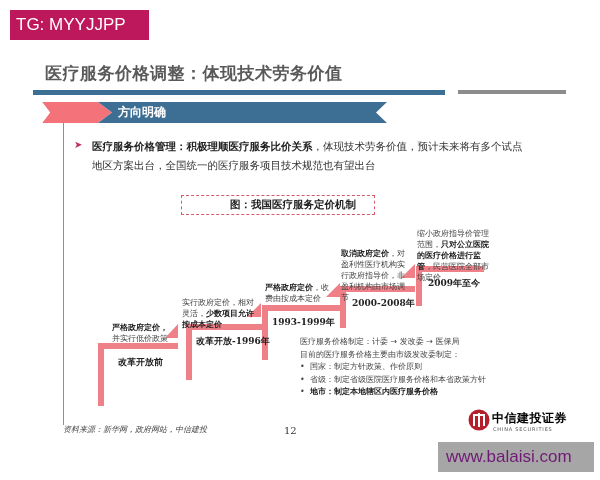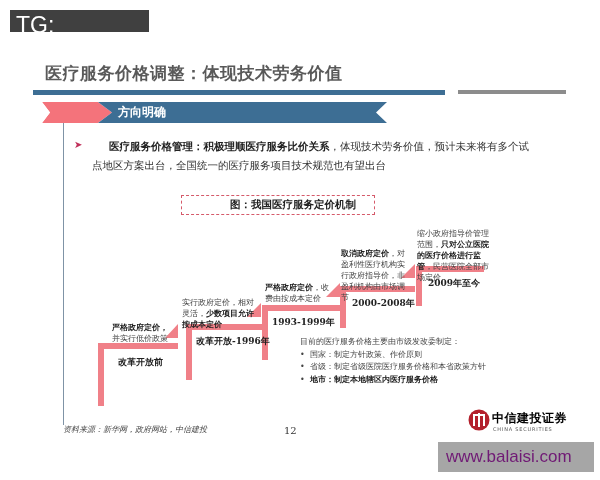--- a/index.html
+++ b/index.html
@@ -1,31 +1,31 @@
 <!DOCTYPE html>
 <html><head>
 <meta charset="utf-8">
 <style>
   html, body { margin:0; padding:0; }
   body { width:600px; height:480px; background:#ffffff; position:relative; overflow:hidden;
          font-family:"DejaVu Sans", sans-serif; color:#333; }
   .abs { position:absolute; }
-  .wm-top { left:10px; top:10px; width:139px; height:22px; background:#404040; color:#fff;
-            font-family:"Liberation Sans", sans-serif; font-size:23px; line-height:30px; padding-left:6px; box-sizing:border-box; }
+  .wm-top { left:10px; top:10px; width:139px; height:30px; background:#be185d; color:#fff;
+            font-family:"Liberation Sans", sans-serif; font-size:17px; line-height:30px; padding-left:6px; box-sizing:border-box; }
   .wm-bot { left:438px; top:442px; width:156px; height:30px; background:#a6a6a6; color:#701a75;
             font-family:"Liberation Sans", sans-serif; font-size:17px; line-height:30px; padding-left:8px; box-sizing:border-box; }
   .title { left:45px; top:62px; font-size:17px; font-weight:bold; color:#595959; letter-spacing:0.5px; }
   .rule-blue { left:33px; top:90px; width:412px; height:5px; background:#3d6e94; }
   .rule-gray { left:458px; top:90px; width:108px; height:4px; background:#8c8c8c; }
   .sec-banner { left:42px; top:102px; width:345px; height:21px; }
   .sec-label { left:118px; top:104px; font-size:12px; font-weight:bold; color:#ffffff; }
   .vline { left:63px; top:123px; width:1px; height:302px; background:#7f93a6; }
   .bullet-arrow { left:74px; top:139px; font-size:10px; color:#c0305a; }
   .bullet-text { left:92px; top:137px; width:440px; font-size:10.5px; line-height:19px; color:#333; }
-  .bullet-text b { color:#222;margin-left:17px; }
+  .bullet-text b { color:#222; }
   .dash-box { left:181px; top:195px; width:194px; height:20px; border:1.5px dashed #d55a6a; box-sizing:border-box; }
   .dash-label { left:230px; top:198px; font-size:10.5px; font-weight:bold; color:#222; }
   .stair-svg { left:0; top:0; width:600px; height:480px; }
   .step-desc { font-size:8px; line-height:11px; color:#444; }
   .step-desc b { color:#222; }
   .step-year { font-family:"DejaVu Serif", serif; font-size:9px; font-weight:bold; color:#222; }
   .info { left:300px; top:336px; font-size:8px; line-height:12.5px; color:#444; }
   .info .row { white-space:nowrap; }
   .info .dot { display:inline-block; width:10px; }
   .info b { color:#222; }
@@ -92,20 +92,21 @@
 <div class="abs step-desc" style="left:265px;top:282px;width:66px;"><b>严格政府定价</b><span>，收费由按成本定价</span></div>
 <div class="abs step-year" style="left:272px;top:316px;">1993-1999年</div>
 
 <div class="abs step-desc" style="left:341px;top:248px;width:66px;"><b>取消政府定价</b><span>，对盈利性医疗机构实行政府指导价，非盈利机构由市场调节</span></div>
 <div class="abs step-year" style="left:352px;top:297px;">2000-2008年</div>
 
 <div class="abs step-desc" style="left:417px;top:228px;width:78px;"><span>缩小政府指导价管理范围，</span><b>只对公立医院的医疗价格进行监管</b><span>，民营医院全部市场定价</span></div>
 <div class="abs step-year" style="left:428px;top:277px;">2009年至今</div>
 
 <div class="abs info">
+  <div class="row">医疗服务价格制定：计委 → 发改委 → 医保局</div>
   <div class="row">目前的医疗服务价格主要由市级发改委制定：</div>
   <div class="row"><span class="dot">•</span><span>国家：</span><span>制定方针政策、作价原则</span></div>
   <div class="row"><span class="dot">•</span><span>省级：</span><span>制定省级医院医疗服务价格和本省政策方针</span></div>
   <div class="row"><span class="dot">•</span><b>地市：</b><b>制定本地辖区内医疗服务价格</b></div>
 </div>
 
 <div class="abs source">资料来源：新华网，政府网站，中信建投</div>
 <div class="abs pageno">12</div>
 
 <svg class="abs logo" width="22" height="22" viewBox="0 0 22 22">

